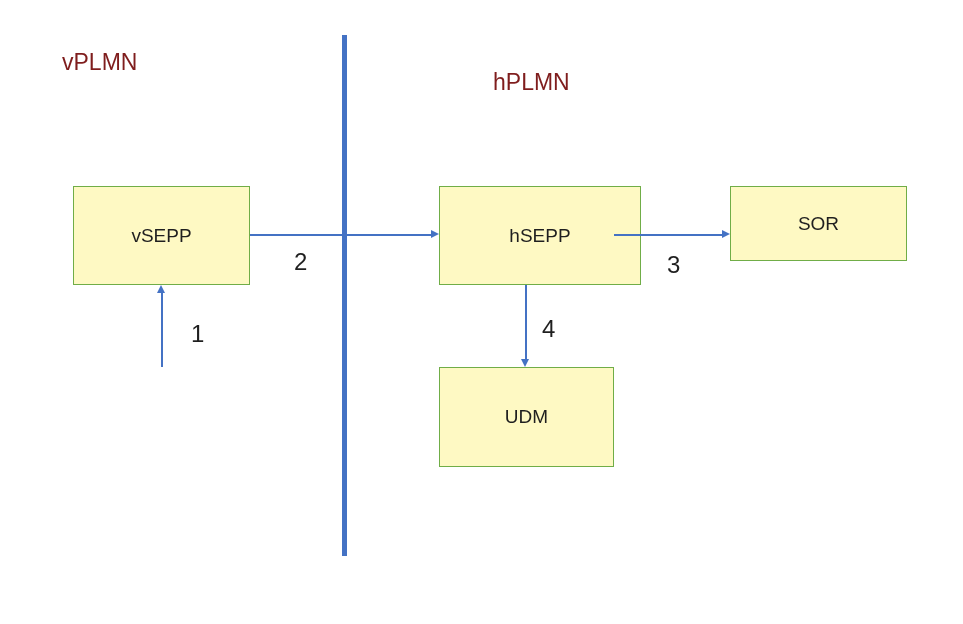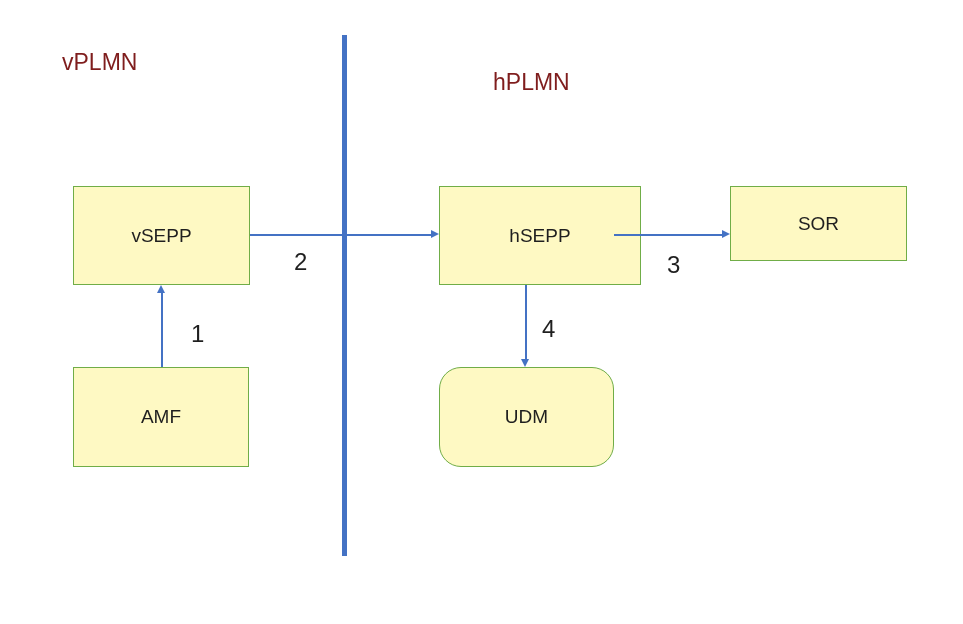--- a/index.html
+++ b/index.html
@@ -43,21 +43,21 @@
     align-items: center;
     justify-content: center;
     font-size: 19px;
     color: #1f1f1f;
     box-sizing: border-box;
   }
   .node.vsepp { left: 73px;  top: 186px; width: 177px; height: 99px; }
   .node.hsepp { left: 439px; top: 186px; width: 202px; height: 99px; }
   .node.sor   { left: 730px; top: 186px; width: 177px; height: 75px; }
   .node.amf   { left: 73px;  top: 367px; width: 176px; height: 100px; }
-  .node.udm   { left: 439px; top: 367px; width: 175px; height: 100px; border-radius: 22px; }
+  .node.udm   { left: 439px; top: 367px; width: 175px; height: 100px; }
 
   .line {
     position: absolute;
     background: #4472C4;
   }
   .line.a1 { left: 161px; top: 292px; width: 1.5px; height: 75px; }
   .line.a2 { left: 250px; top: 234px; width: 182px; height: 1.5px; }
   .line.a3 { left: 614px; top: 234px; width: 109px; height: 1.5px; }
   .line.a4 { left: 525px; top: 285px; width: 1.5px; height: 75px; }
 
@@ -110,23 +110,20 @@
 
   <div class="node vsepp">
     <span>vSEPP</span>
   </div>
   <div class="node hsepp">
     <span>hSEPP</span>
   </div>
   <div class="node sor">
     <span>SOR</span>
   </div>
-  <div class="node amf">
-    <span>AMF</span>
-  </div>
   <div class="node udm">
     <span>UDM</span>
   </div>
 
   <div class="line a1"></div>
   <div class="head up h1"></div>
   <div class="step-num n1">1</div>
 
   <div class="line a2"></div>
   <div class="head right h2"></div>

